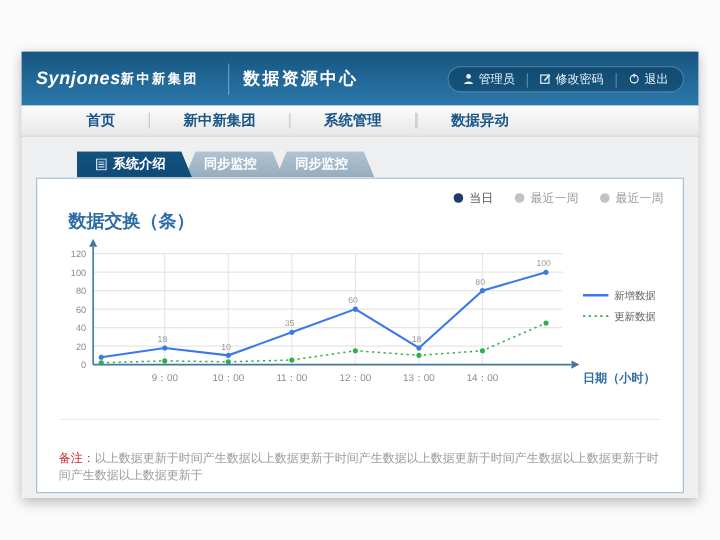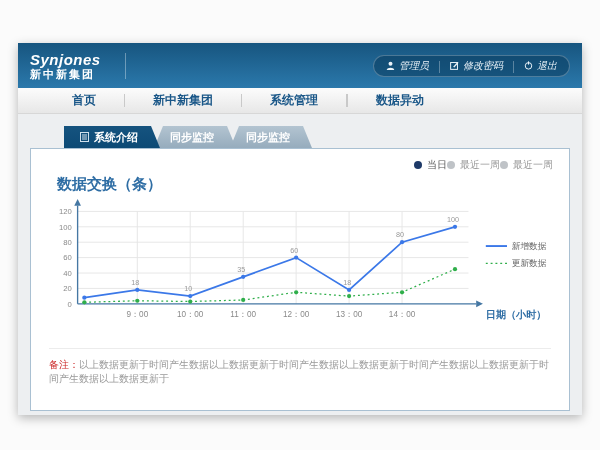--- a/index.html
+++ b/index.html
@@ -11,29 +11,29 @@
   }
   .window{
     position:absolute;left:18px;top:43px;width:564px;height:372px;
     background:#edeff1;box-shadow:0 3px 10px rgba(0,0,0,.28);
   }
   
   .hdr{
     height:45px;background:linear-gradient(#17557f,#2b79ac);
     display:flex;align-items:center;padding:0 12px;box-sizing:border-box;color:#fff;
   }
-  .logo{display:flex;flex-direction:column;align-items:flex-start;line-height:1;margin-right:12px;}
+  .logo{display:flex;align-items:center;line-height:1;margin-right:12px;}
   .logo .en{font-style:italic;font-weight:700;font-size:15px;letter-spacing:.5px;}
   .logo .cn{font-weight:700;font-size:11px;letter-spacing:2px;margin-top:2px;}
   .hdr-sep{width:1px;height:26px;background:rgba(255,255,255,.35);margin:0 12px;}
   .app-title{font-size:14px;font-weight:700;letter-spacing:2px;}
   .user-pill{
     margin-left:auto;display:flex;align-items:flex-end;
     background:rgba(10,60,95,.55);border:1px solid rgba(255,255,255,.25);
-    border-radius:13px;padding:3px 12px;font-size:10px;font-style:italic;
+    border-radius:13px;padding:3px 12px;font-size:10px;
   }
   .user-pill .item{display:flex;align-items:center;gap:4px;cursor:pointer;color:#eaf2f8;}
   .user-pill .div{width:1px;height:12px;background:rgba(255,255,255,.3);margin:0 10px;}
   .user-pill svg{display:block;}
   
   .nav{
     height:25px;background:linear-gradient(#fcfcfc,#e7e7e7);
     border-bottom:1px solid #d7d7d7;display:flex;align-items:center;padding-left:26px;
   }
   .nav .nav-item{
@@ -52,46 +52,47 @@
   }
   .tab.active{
     background:linear-gradient(#15537f,#0d4a75);z-index:2;
     clip-path:polygon(0 0,calc(100% - 9px) 0,100% 100%,0 100%);
   }
   .panel{
     background:#fff;border:1px solid #a9c0d2;height:263px;position:relative;
     box-sizing:border-box;
   }
   
-  .filters{position:absolute;top:9px;right:16px;display:flex;}
+  .filters{position:absolute;top:9px;right:16px;display:flex;gap:18px;}
   .radio{display:flex;align-items:center;gap:5px;font-size:10px;color:#999;cursor:pointer;}
   .radio .dot{width:8px;height:8px;border-radius:50%;background:#bfc3c7;}
   .radio.sel{color:#555;}
   .radio.sel .dot{background:#1e3a68;}
   
   .ylabel{margin:26px 0 0 26px;font-size:15px;font-weight:700;color:#2e6da4;}
   .chart-wrap{margin:2px 10px 0 10px;}
   
   .note{
-    margin:6px 18px 0;padding-top:9px;border-top:1px solid #ececec;
+    margin:6px 18px 0;padding-top:26px;border-top:1px solid #ececec;
     font-size:10px;color:#9a9a9a;line-height:1.4;
   }
   .note .pre{color:#cc2b2b;}
 </style>
 </head>
 <body>
 
 <div class="window">
 
   <div class="hdr">
     <div class="logo">
       <span class="en">Synjones</span>
       <span class="cn">新中新集团</span>
     </div>
     <div class="hdr-sep"></div>
+    <div class="app-title">数据资源中心</div>
 
     <div class="user-pill">
       <span class="item">
         <svg width="9" height="9" viewBox="0 0 10 10">
           <circle cx="5" cy="3" r="2.2" fill="#eaf2f8"></circle>
             <path d="M0.8 10 C1.2 6.8 8.8 6.8 9.2 10 Z" fill="#eaf2f8"></path>
         </svg>
         <span>管理员</span>
       </span>
       <span class="div"></span>

